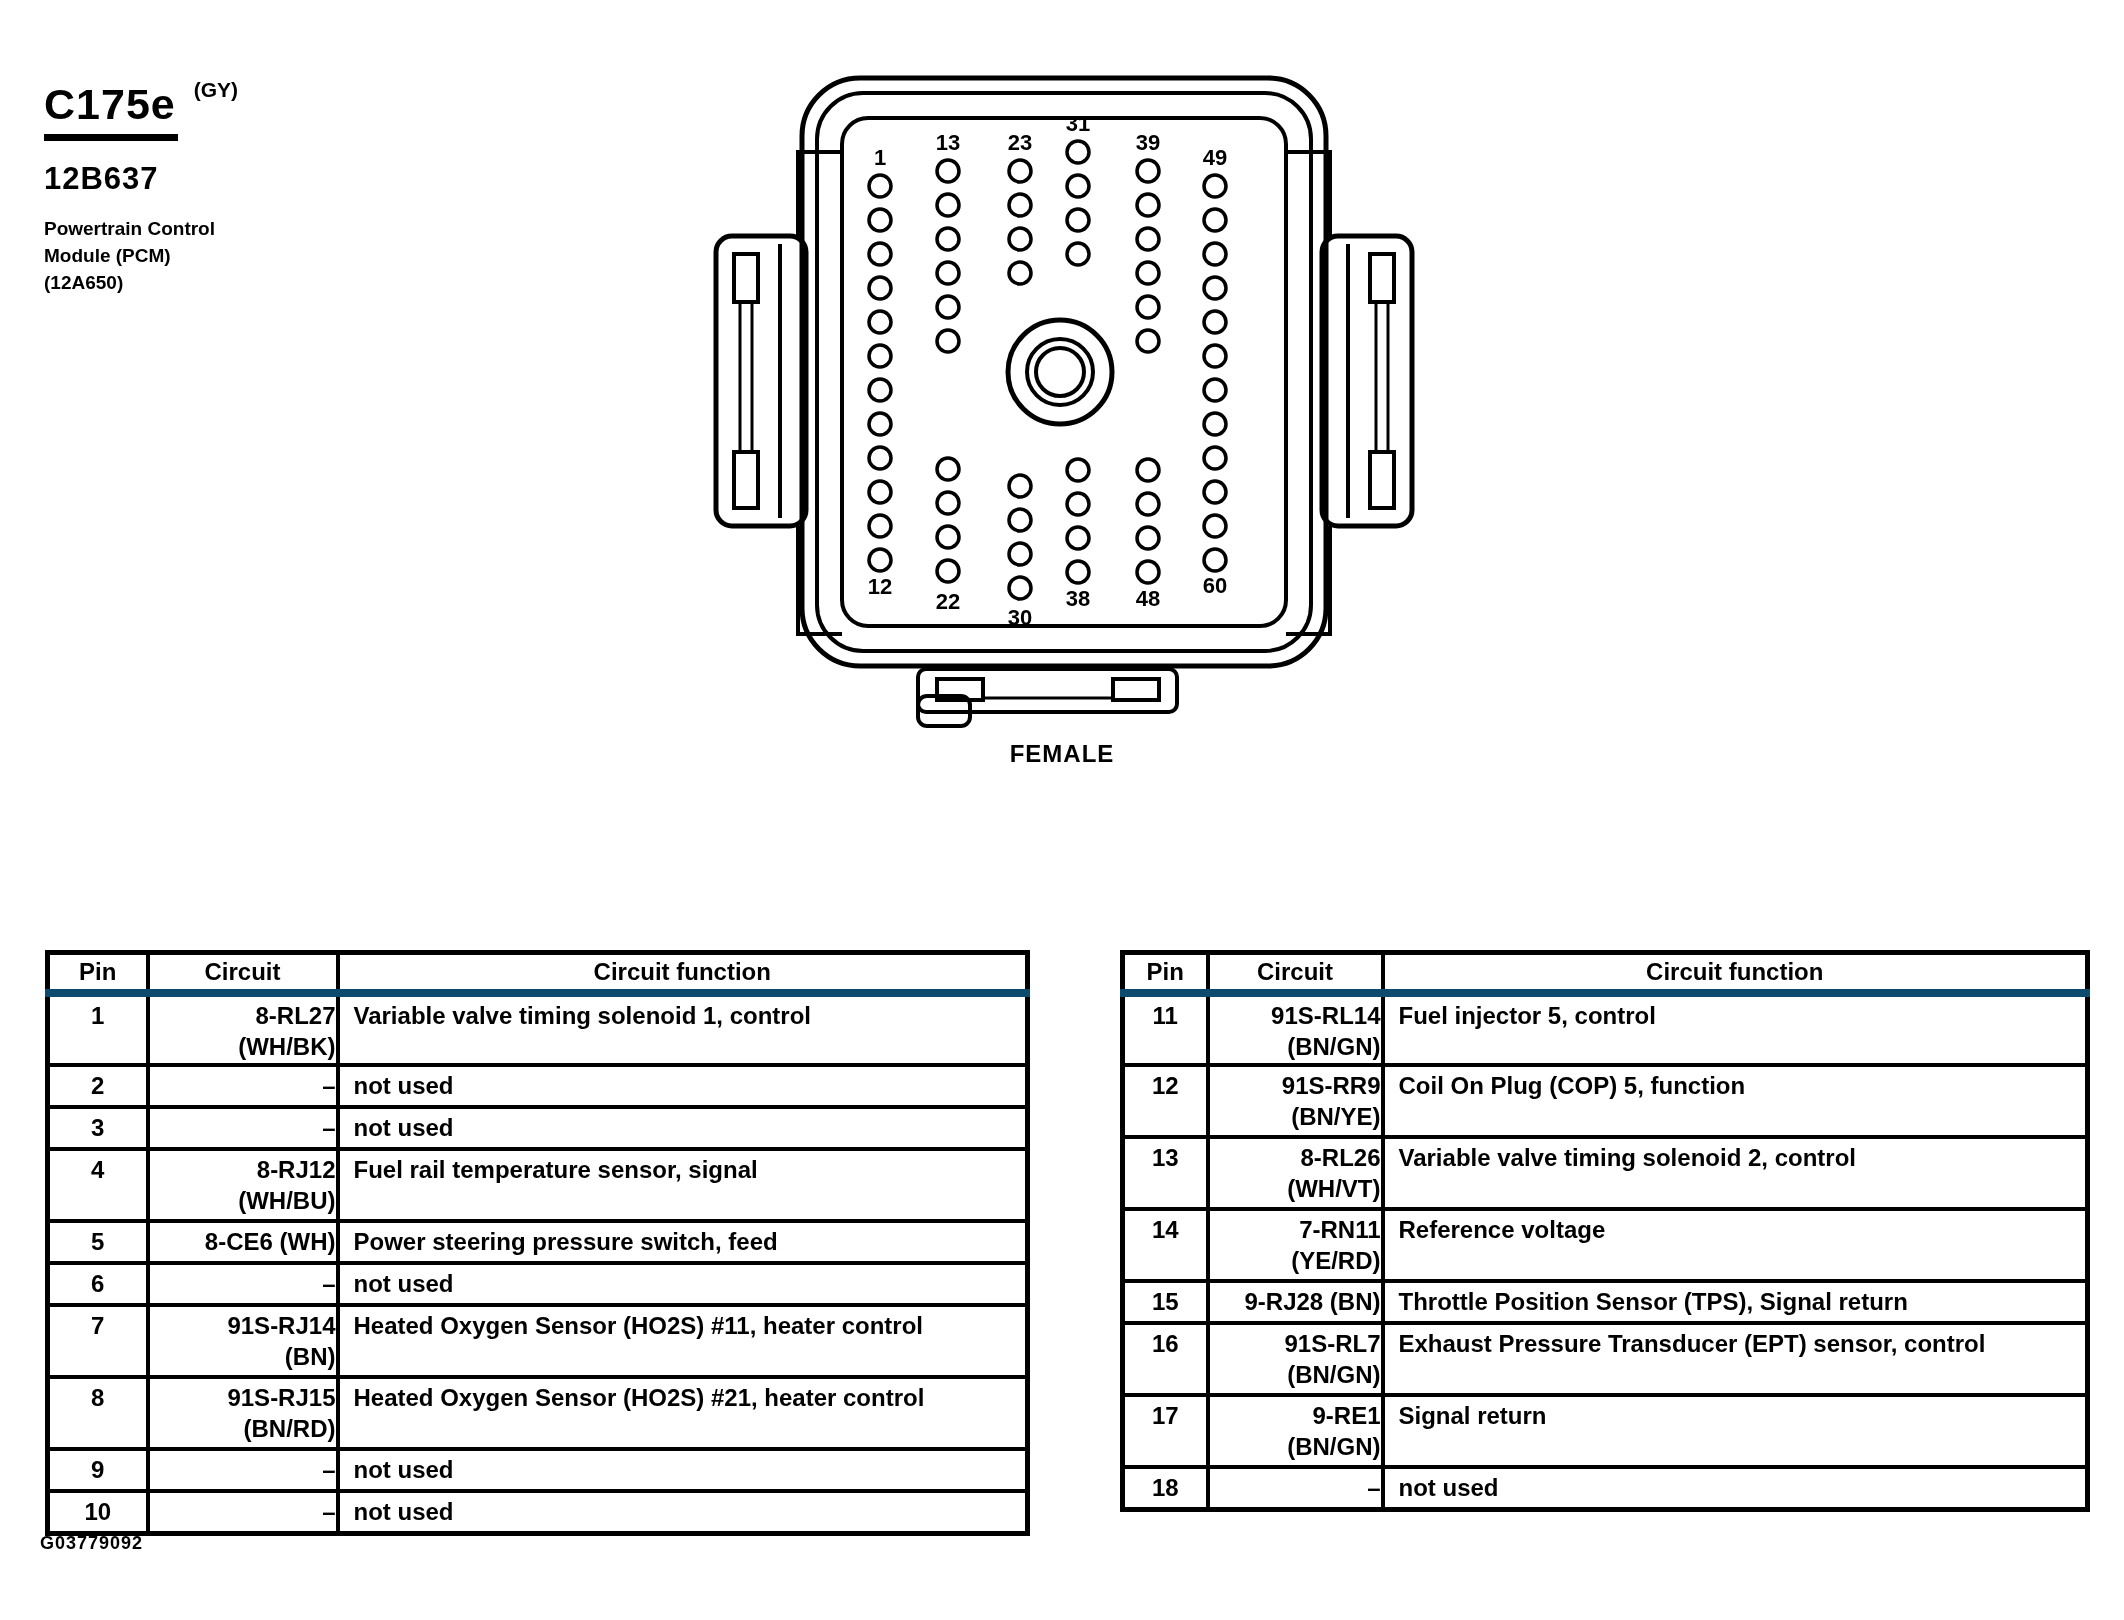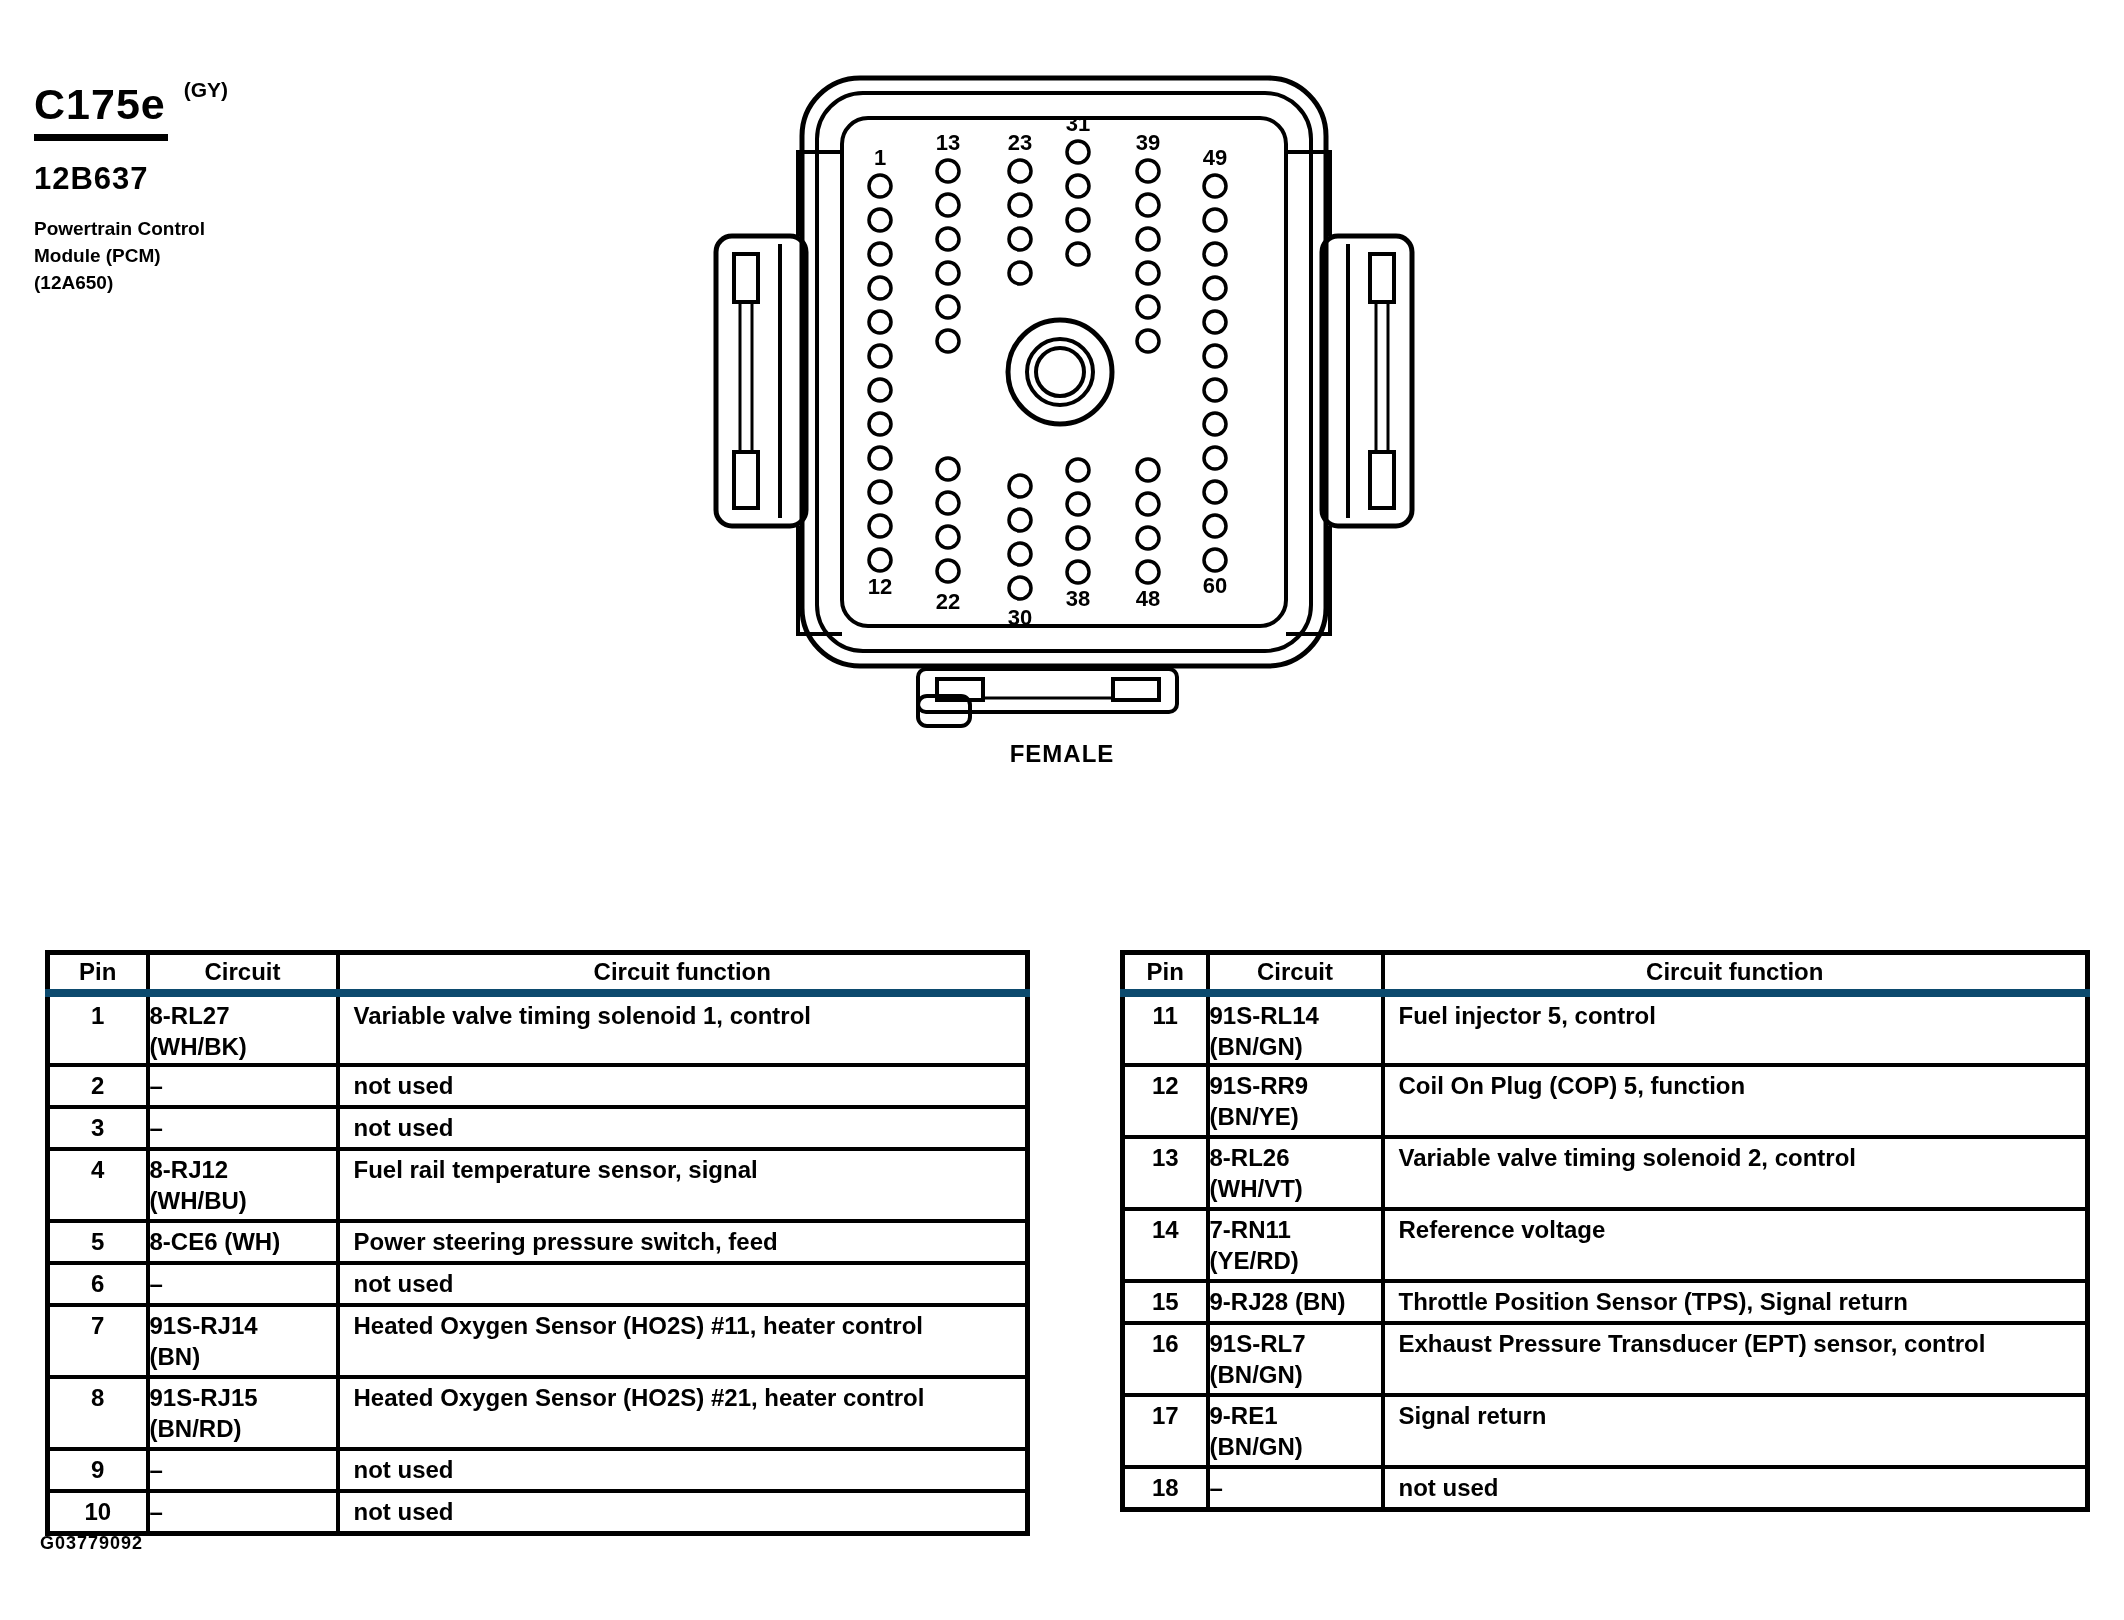--- a/index.html
+++ b/index.html
@@ -1,20 +1,20 @@
 <!DOCTYPE html>
 <html><head>
 <meta charset="utf-8">
 <style>
   html,body{margin:0;padding:0;background:#fff;}
   .page{position:relative;width:2124px;height:1620px;background:#fff;overflow:hidden;
         font-family:"Liberation Sans",sans-serif;color:#000;}
 
   
-  .hdr{position:absolute;left:34px;top:78px;}
+  .hdr{position:absolute;left:44px;top:78px;}
   .cid{display:inline-block;font-size:43px;font-weight:bold;letter-spacing:1px;
        border-bottom:7px solid #000;padding:0 2px 5px 0;}
   .gy{font-size:21px;font-weight:bold;margin-left:16px;vertical-align:22px;}
   .part{font-size:31px;font-weight:bold;margin-top:20px;letter-spacing:1px;}
   .component{font-size:19px;font-weight:bold;line-height:27px;margin-top:18px;}
 
   
   .connector-wrap{position:absolute;left:700px;top:60px;width:720px;height:740px;}
   svg text{font-family:"Liberation Sans",sans-serif;font-weight:bold;font-size:22px;
            fill:#000;stroke:none;text-anchor:middle;}
@@ -24,21 +24,21 @@
   
   table.tbl{position:absolute;border-collapse:collapse;table-layout:fixed;
             border:5px solid #000;background:#fff;}
   .tbl th,.tbl td{border:4px solid #000;font-size:24px;font-weight:bold;
                   vertical-align:top;padding:3px 0 0 0;line-height:31px;}
   .tbl thead th{border-bottom:8px solid #0c4a6e;height:30px;padding:1px 0 2px 0;
                 text-align:center;vertical-align:middle;}
   .tbl tr.tall{height:72px;}
   .tbl tr.short{height:42px;}
   td.pin{text-align:center;}
-  td.circuit{text-align:left;}
+  td.circuit{text-align:right;}
   td.func{text-align:left;padding-left:14px;}
   #left-table{left:45px;top:950px;width:980px;}
   #right-table{left:1120px;top:950px;width:965px;}
 
   .footer-id{position:absolute;left:40px;top:1533px;font-size:18px;font-weight:bold;
              letter-spacing:1px;}
 </style>
 </head>
 <body>
 

